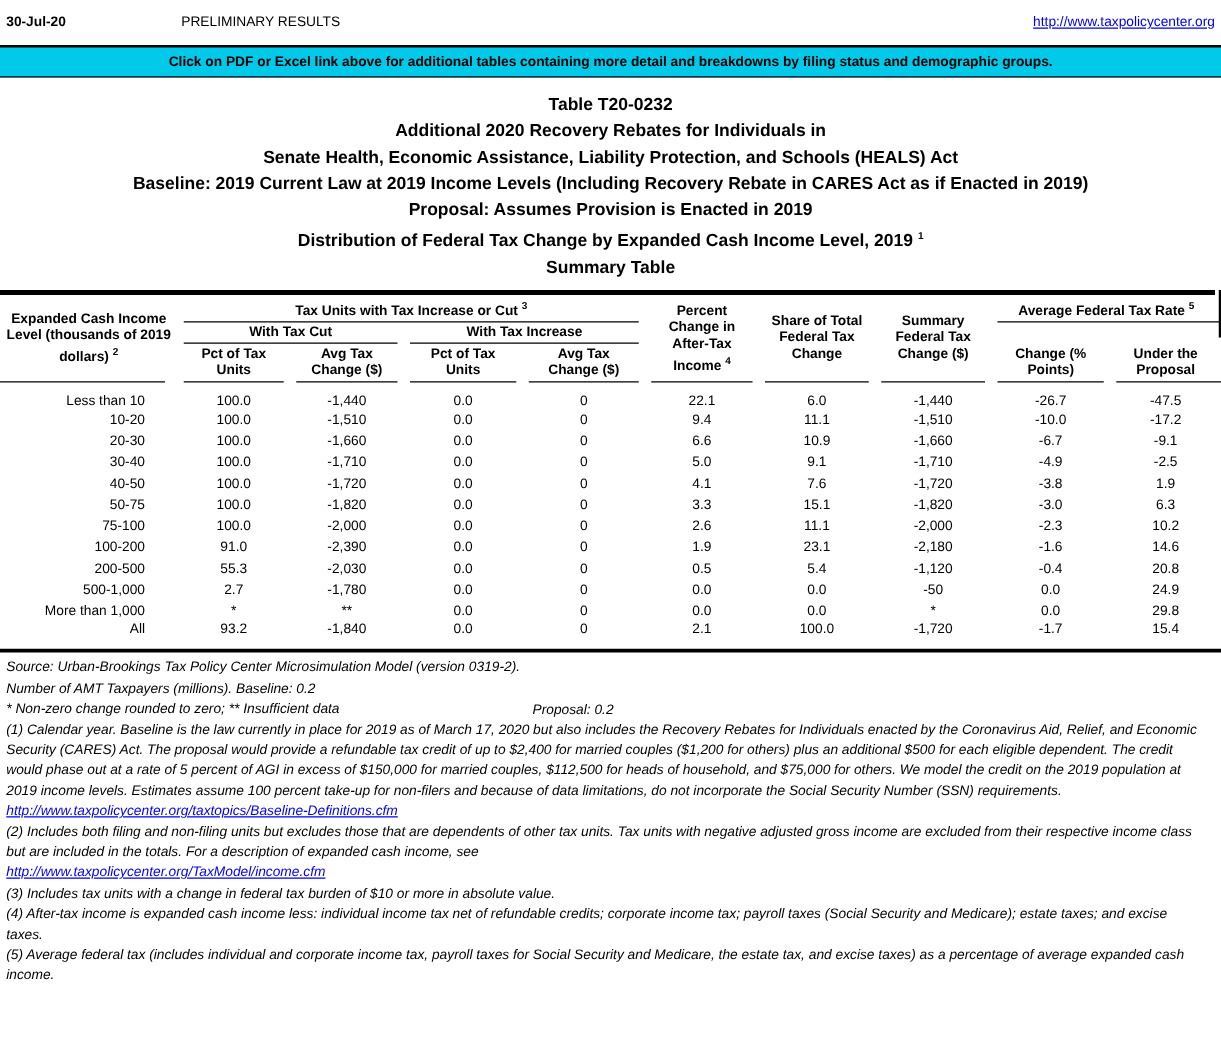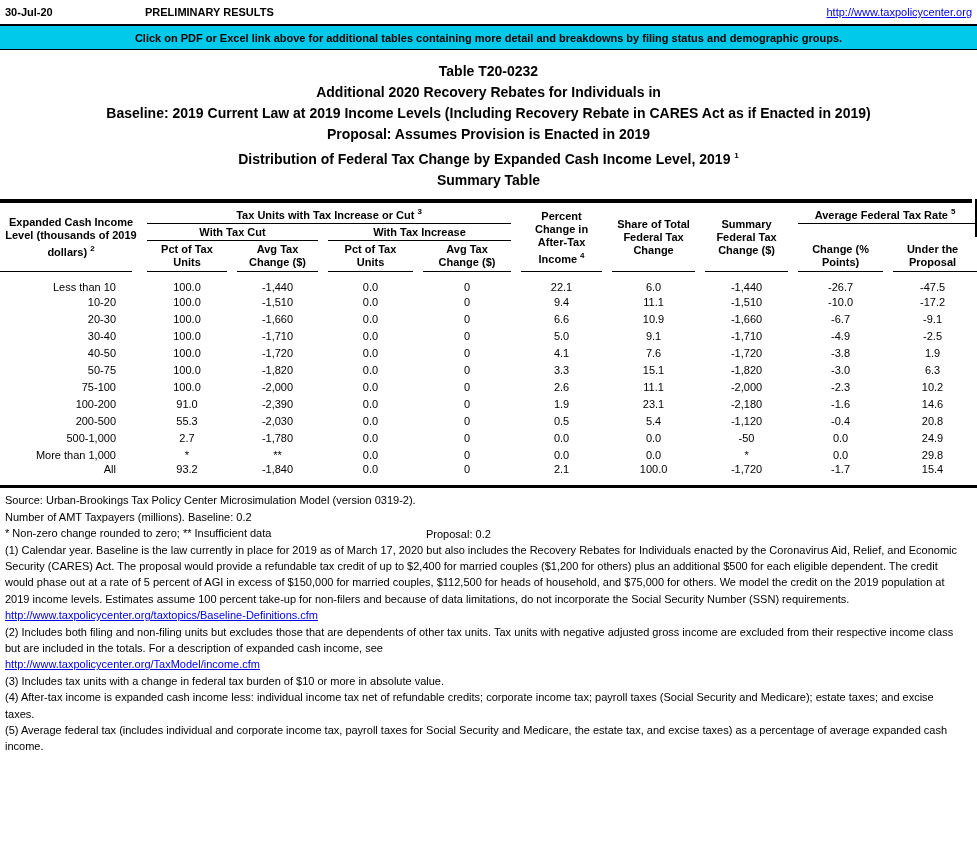--- a/index.html
+++ b/index.html
@@ -4,23 +4,23 @@
 <style>
   :root { --banner-bg: #00c9ea; --link-color: #0000ee; }
   * { box-sizing: border-box; }
   html, body { margin: 0; padding: 0; }
   body {
     width: 977px; height: 846px; background: #fff; color: #000;
     font-family: "Liberation Sans", sans-serif; font-size: 11px;
     overflow: hidden;
   }
   
-  .topbar { display: flex; align-items: center; height: 24px; padding: 0 5px; }
+  .topbar { display: flex; align-items: center; height: 36px; padding: 0 5px; }
   .topbar .date { font-weight: bold; width: 140px; }
-  .topbar .status { font-weight: bold; flex: 1; }
+  .topbar .status { font-weight: normal; flex: 1; }
   .topbar .url a, .link { color: var(--link-color); text-decoration: underline; cursor: pointer; }
   
   .banner {
     background: var(--banner-bg);
     border-top: 2px solid #000; border-bottom: 1px solid #000;
     height: 26px; display: flex; align-items: center; justify-content: center;
     font-weight: bold;
   }
   
   .titleblock { margin-top: 11px; text-align: center; }
@@ -38,41 +38,42 @@
   th.u-full-left::after { left: 0; right: 10px; }
   th.grp { vertical-align: bottom; padding-bottom: 3px; }
   th.sub2 { vertical-align: bottom; padding-bottom: 2px; }
   th.colh { vertical-align: bottom; padding: 2px 13px 3px 13px; text-align: center; }
   th.tall { vertical-align: middle; padding: 2px 8px; }
   tbody td { font-size: 11px; height: 17px; padding: 0; text-align: center; }
   tbody td.rowlabel { text-align: right; padding-right: 26px; font-weight: normal; }
   tbody tr:first-child td { padding-top: 9px; }
   tbody tr:last-child td { padding-bottom: 10px; }
   
-  .notes { margin-top: 4px; padding-left: 5px; padding-right: 19px; }
+  .notes { margin-top: 4px; padding-left: 5px; padding-right: 19px; font-style: italic; }
   .notes div, .notes p { margin: 0; line-height: 16.4px; }
   .amt-line { position: relative; }
   .amt-proposal { position: absolute; left: 421px; top: 17px; }
 </style>
 </head>
 <body>
 
 <div class="topbar">
   <span class="date">30-Jul-20</span>
   <span class="status">PRELIMINARY RESULTS</span>
   <span class="url"><a>http://www.taxpolicycenter.org</a></span>
 </div>
 
 <div class="banner">
   <span>Click on PDF or Excel link above for additional tables containing more detail and breakdowns by filing status and demographic groups.</span>
 </div>
 
 <div class="titleblock">
   <div>Table T20-0232</div>
   <div>Additional 2020 Recovery Rebates for Individuals in</div>
+  <div>Senate Health, Economic Assistance, Liability Protection, and Schools (HEALS) Act</div>
   <div>Baseline: 2019 Current Law at 2019 Income Levels (Including Recovery Rebate in CARES Act as if Enacted in 2019)</div>
   <div>Proposal: Assumes Provision is Enacted in 2019</div>
   <div><span>Distribution of Federal Tax Change by Expanded Cash Income Level, 2019</span> <sup>1</sup></div>
   <div>Summary Table</div>
 </div>
 
 <div class="tablewrap">
   <div class="thick-top"></div>
   <div class="right-tick"></div>
   <table>

